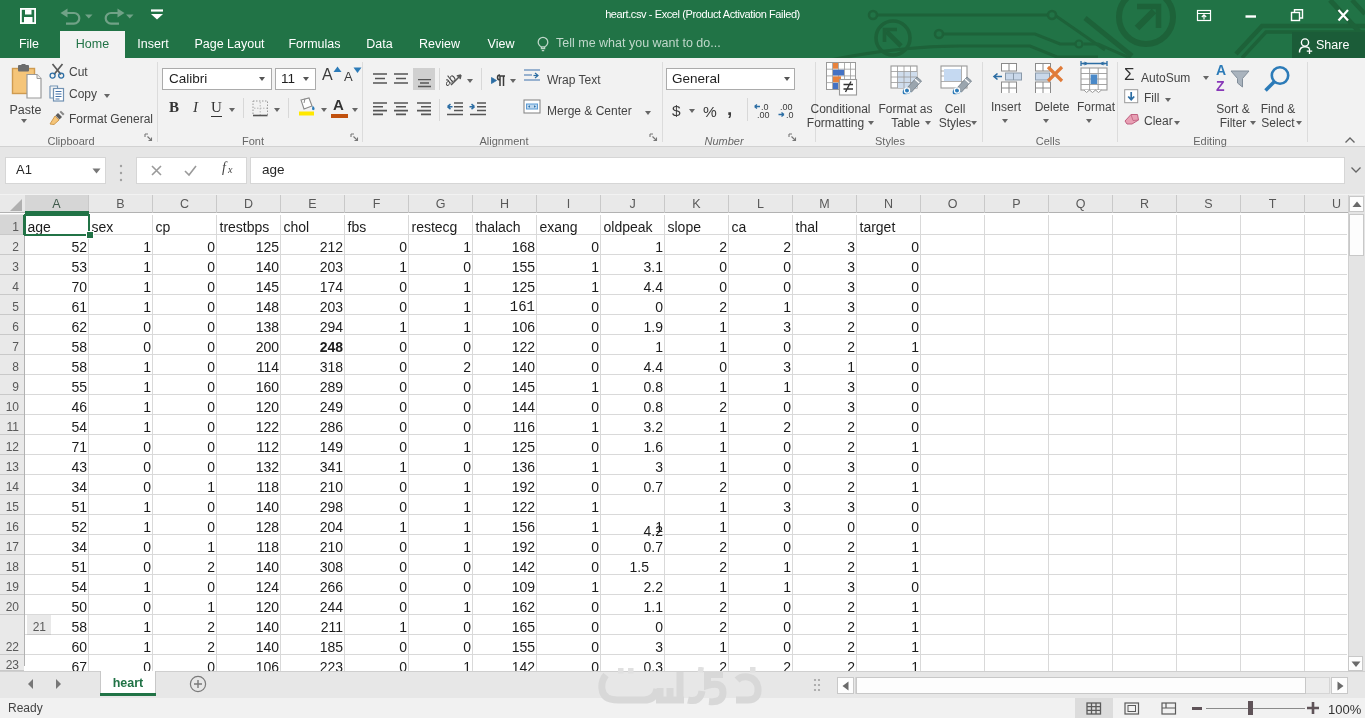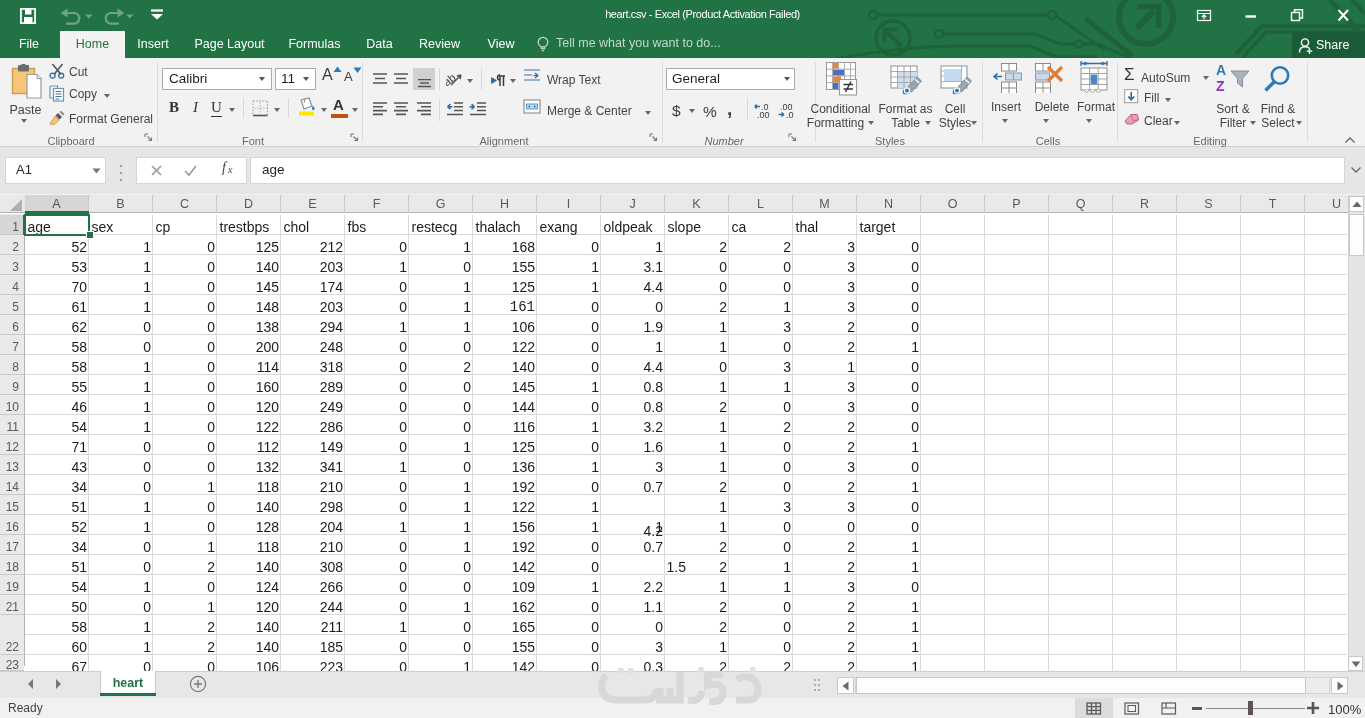--- a/index.html
+++ b/index.html
@@ -454,21 +454,21 @@
 <div class="rh" style="top:220px;height:20px;line-height:25px;">11</div>
 <div class="rh" style="top:240px;height:20px;line-height:25px;">12</div>
 <div class="rh" style="top:260px;height:20px;line-height:25px;">13</div>
 <div class="rh" style="top:280px;height:20px;line-height:25px;">14</div>
 <div class="rh" style="top:300px;height:20px;line-height:25px;">15</div>
 <div class="rh" style="top:320px;height:20px;line-height:25px;">16</div>
 <div class="rh" style="top:340px;height:20px;line-height:25px;">17</div>
 <div class="rh" style="top:360px;height:20px;line-height:25px;">18</div>
 <div class="rh" style="top:380px;height:20px;line-height:25px;">19</div>
 <div class="rh" style="top:400px;height:20px;line-height:25px;">20</div>
-<div class="rh" style="top:400px;height:20px;line-height:25px;">21</div>
+<div class="rh" style="top:420px;height:20px;line-height:25px;margin-left:27px;">21</div>
 <div class="rh" style="top:440px;height:20px;line-height:25px;">22</div>
 <div class="rh" style="top:460px;height:16px;line-height:21px;">23</div>
 <div style="position:absolute;left:23px;top:20px;width:2px;height:20px;background:#217346;"></div>
 <div class="cell hdr" style="left:25px;top:20px;width:63px;">age</div>
 <div class="cell hdr" style="left:89px;top:20px;width:63px;">sex</div>
 <div class="cell hdr" style="left:153px;top:20px;width:63px;">cp</div>
 <div class="cell hdr" style="left:217px;top:20px;width:63px;">trestbps</div>
 <div class="cell hdr" style="left:281px;top:20px;width:63px;">chol</div>
 <div class="cell hdr" style="left:345px;top:20px;width:63px;">fbs</div>
 <div class="cell hdr" style="left:409px;top:20px;width:63px;">restecg</div>
@@ -546,21 +546,21 @@
 <div class="cell num" style="left:537px;top:120px;width:63px;">0</div>
 <div class="cell num" style="left:601px;top:120px;width:63px;">1.9</div>
 <div class="cell num" style="left:665px;top:120px;width:63px;">1</div>
 <div class="cell num" style="left:729px;top:120px;width:63px;">3</div>
 <div class="cell num" style="left:793px;top:120px;width:63px;">2</div>
 <div class="cell num" style="left:857px;top:120px;width:63px;">0</div>
 <div class="cell num" style="left:25px;top:140px;width:63px;">58</div>
 <div class="cell num" style="left:89px;top:140px;width:63px;">0</div>
 <div class="cell num" style="left:153px;top:140px;width:63px;">0</div>
 <div class="cell num" style="left:217px;top:140px;width:63px;">200</div>
-<div class="cell num" style="left:281px;top:140px;width:63px;">248</div>
+<div class="cell num" style="left:281px;top:140px;width:63px;font-weight:bold;">248</div>
 <div class="cell num" style="left:345px;top:140px;width:63px;">0</div>
 <div class="cell num" style="left:409px;top:140px;width:63px;">0</div>
 <div class="cell num" style="left:473px;top:140px;width:63px;">122</div>
 <div class="cell num" style="left:537px;top:140px;width:63px;">0</div>
 <div class="cell num" style="left:601px;top:140px;width:63px;">1</div>
 <div class="cell num" style="left:665px;top:140px;width:63px;">1</div>
 <div class="cell num" style="left:729px;top:140px;width:63px;">0</div>
 <div class="cell num" style="left:793px;top:140px;width:63px;">2</div>
 <div class="cell num" style="left:857px;top:140px;width:63px;">1</div>
 <div class="cell num" style="left:25px;top:160px;width:63px;">58</div>
@@ -705,21 +705,21 @@
 <div class="cell num" style="left:857px;top:340px;width:63px;">1</div>
 <div class="cell num" style="left:25px;top:360px;width:63px;">51</div>
 <div class="cell num" style="left:89px;top:360px;width:63px;">0</div>
 <div class="cell num" style="left:153px;top:360px;width:63px;">2</div>
 <div class="cell num" style="left:217px;top:360px;width:63px;">140</div>
 <div class="cell num" style="left:281px;top:360px;width:63px;">308</div>
 <div class="cell num" style="left:345px;top:360px;width:63px;">0</div>
 <div class="cell num" style="left:409px;top:360px;width:63px;">0</div>
 <div class="cell num" style="left:473px;top:360px;width:63px;">142</div>
 <div class="cell num" style="left:537px;top:360px;width:63px;">0</div>
-<div class="cell num" style="left:624px;top:360px;width:63px;">1.5</div>
+<div class="cell num" style="left:587px;top:360px;width:63px;">1.5</div>
 <div class="cell num" style="left:665px;top:360px;width:63px;">2</div>
 <div class="cell num" style="left:729px;top:360px;width:63px;">1</div>
 <div class="cell num" style="left:793px;top:360px;width:63px;">2</div>
 <div class="cell num" style="left:857px;top:360px;width:63px;">1</div>
 <div class="cell num" style="left:25px;top:380px;width:63px;">54</div>
 <div class="cell num" style="left:89px;top:380px;width:63px;">1</div>
 <div class="cell num" style="left:153px;top:380px;width:63px;">0</div>
 <div class="cell num" style="left:217px;top:380px;width:63px;">124</div>
 <div class="cell num" style="left:281px;top:380px;width:63px;">266</div>
 <div class="cell num" style="left:345px;top:380px;width:63px;">0</div>

